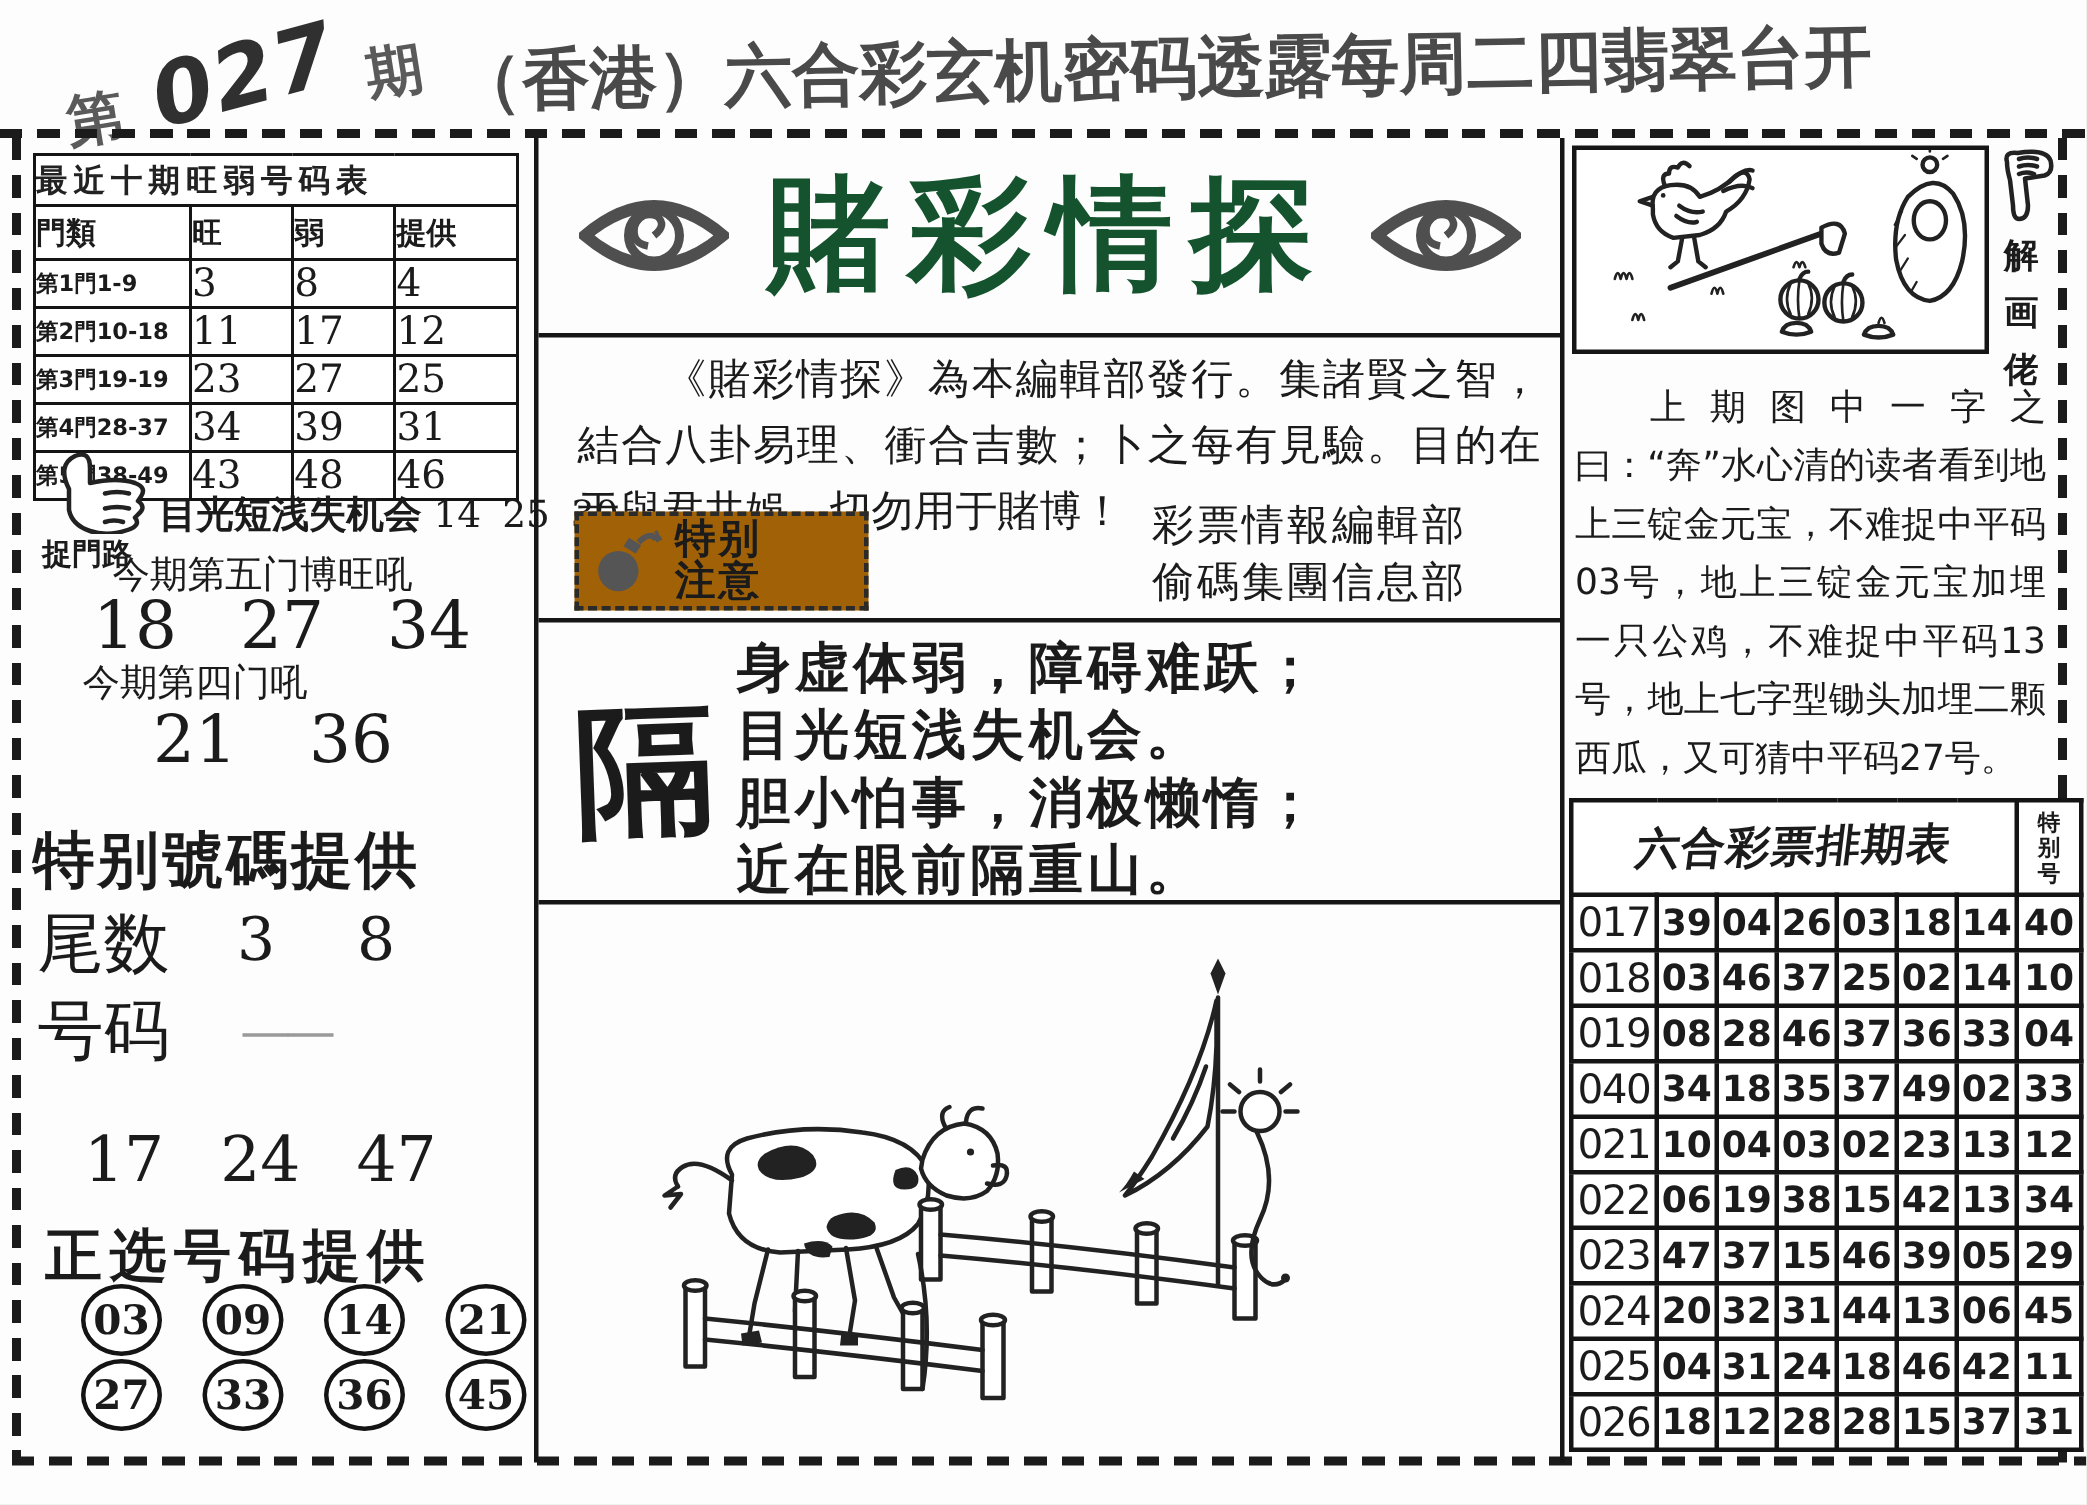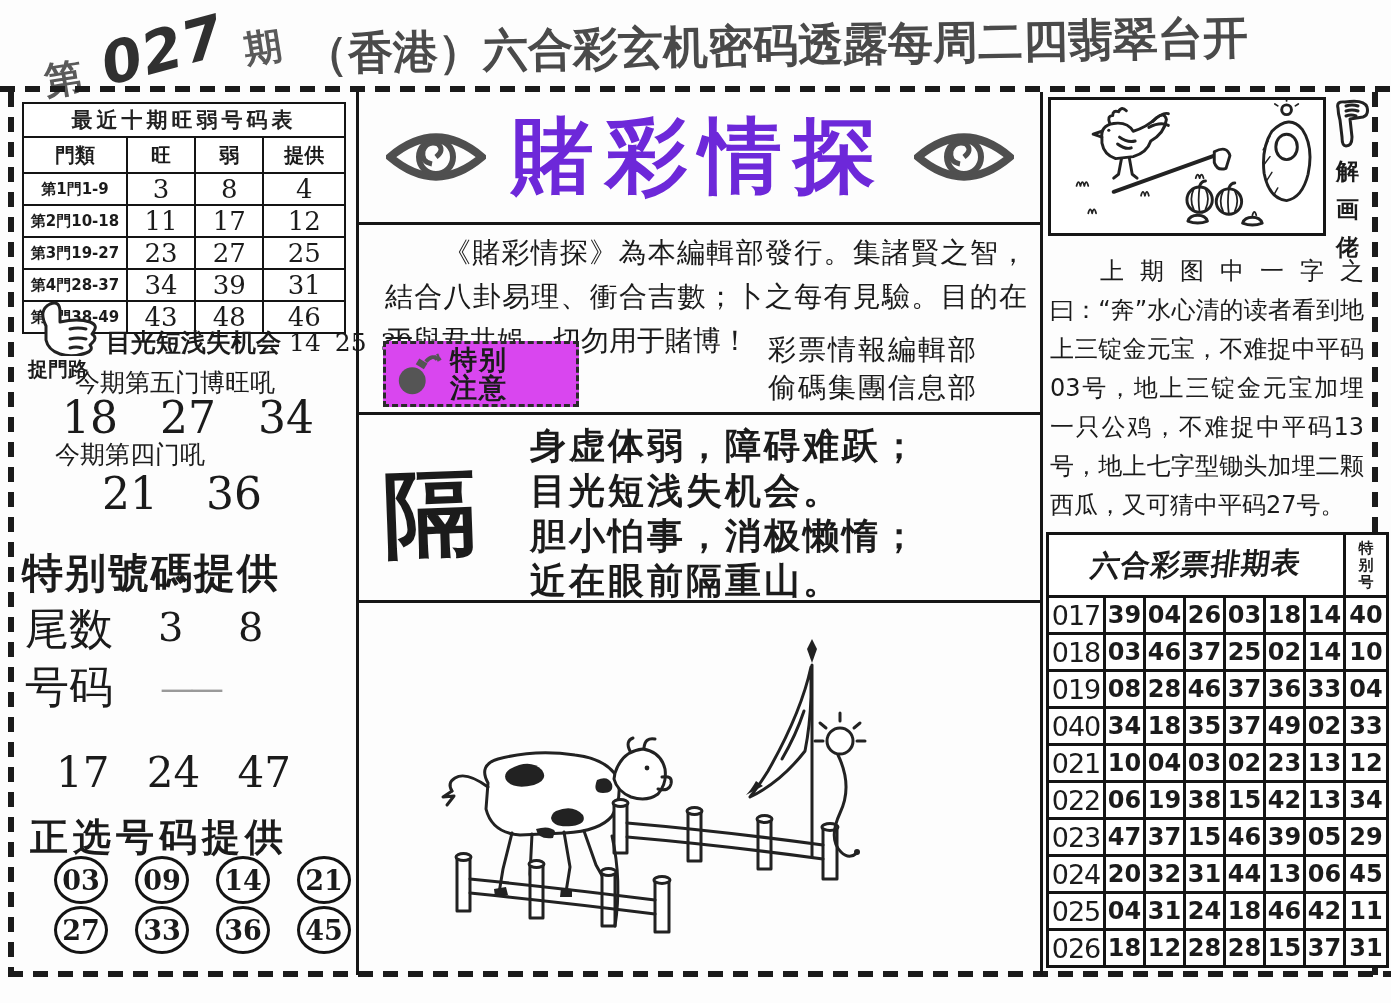--- a/index.html
+++ b/index.html
@@ -11,21 +11,21 @@
   .hdr-issue .num{display:inline-block;font-size:58px;font-style:italic;color:#303030;
                   transform:rotate(-6deg) translateY(-6px);margin:0 18px;letter-spacing:1px;}
   .hdr-title{position:absolute;left:303px;top:16px;font-size:45px;font-weight:bold;color:#4a4a4a;
              transform:rotate(-1deg);letter-spacing:0px;white-space:nowrap;}
   
   .dash-h{position:absolute;height:6px;background:repeating-linear-gradient(90deg,#1b1b1b 0 15px,transparent 15px 25px);}
   .dash-v{position:absolute;width:6px;background:repeating-linear-gradient(180deg,#1b1b1b 0 15px,transparent 15px 25px);}
   .vline{position:absolute;width:3px;background:#161616;top:92px;height:883px;}
   
   table.hotweak{position:absolute;left:22px;top:102px;width:324px;border-collapse:collapse;background:#fff;}
-  table.hotweak td,table.hotweak th{border:2px solid #141414;text-align:center;padding:0;}
+  table.hotweak td,table.hotweak th{border:2px solid #141414;text-align:left;padding:0;}
   .hw-title{font-size:21px;font-weight:bold;letter-spacing:4px;height:32px;color:#222;}
   .hw-head{font-size:20px;font-weight:bold;height:34px;}
   td.gate{font-size:15px;font-weight:bold;text-align:left;padding-left:3px;width:102px;}
   td.num{font-family:"DejaVu Serif",serif;font-size:26px;height:28px;}
   .thumb-ic{position:absolute;left:30px;top:298px;}
   .thumb-label{position:absolute;left:28px;top:356px;font-size:20px;font-weight:900;}
   .tip1{position:absolute;left:106px;top:326px;font-size:25px;font-weight:900;white-space:nowrap;}
   .tip1 .tip-nums{font-family:"DejaVu Serif",serif;font-weight:normal;font-size:25px;margin-left:8px;word-spacing:6px;}
   .tip2-label{position:absolute;left:55px;top:366px;font-size:25px;margin-left:20px;}
   .tip2-nums{position:absolute;left:62px;top:392px;font-family:"DejaVu Serif",serif;font-size:44px;word-spacing:28px;}
@@ -39,33 +39,33 @@
   .numdash{position:absolute;left:160px;top:668px;font-size:34px;color:#9a9a9a;letter-spacing:-4px;}
   .sp-nums{position:absolute;left:56px;top:748px;font-family:"DejaVu Serif",serif;font-size:42px;word-spacing:24px;}
   .sel-title{position:absolute;left:30px;top:812px;font-size:38px;font-weight:600;letter-spacing:5px;}
   .circle-row{position:absolute;left:54px;display:flex;gap:27px;}
   .circle-num{display:flex;align-items:center;justify-content:center;width:48px;height:42px;
               border:3px solid #141414;border-radius:50%;font-family:"DejaVu Serif",serif;
               font-size:27px;font-weight:bold;background:#fff;}
   
   .mast{position:absolute;left:359px;top:92px;width:681px;height:130px;border-bottom:3px solid #161616;
         display:flex;align-items:center;justify-content:center;gap:26px;}
-  .mast-title{font-size:82px;font-weight:700;color:#6d28d9;letter-spacing:12px;white-space:nowrap;}
+  .mast-title{font-size:82px;font-weight:700;color:#14532d;letter-spacing:12px;white-space:nowrap;}
   .intro-sec{position:absolute;left:359px;top:225px;width:681px;height:187px;border-bottom:3px solid #161616;}
   .intro-p{position:absolute;left:26px;top:6px;width:642px;font-size:28px;line-height:44px;
            text-indent:58px;text-align:justify;margin:0;}
   .sig{position:absolute;right:62px;font-size:28px;letter-spacing:2px;}
   .sig1{top:106px;} .sig2{top:144px;}
   .notice-box{position:absolute;left:24px;top:116px;width:182px;height:60px;border:3px dashed #2a2a2a;
-              display:flex;align-items:center;gap:8px;padding-left:8px;background:#d946ef;}
+              display:flex;align-items:center;gap:8px;padding-left:8px;background:#a16207;}
   .notice-txt{font-size:27px;font-weight:900;line-height:28px;letter-spacing:2px;}
   .poem-sec{position:absolute;left:359px;top:415px;width:681px;height:185px;border-bottom:3px solid #161616;}
   .poem-key{position:absolute;left:24px;top:36px;font-size:94px;font-weight:800;transform:rotate(-2deg);}
   .poem-lines{position:absolute;left:132px;top:8px;}
-  .poem-line{font-size:36px;font-weight:700;line-height:45px;letter-spacing:3px;white-space:nowrap;margin-left:39px;}
+  .poem-line{font-size:36px;font-weight:700;line-height:45px;letter-spacing:3px;white-space:nowrap;}
   .draw-sec{position:absolute;left:360px;top:601px;width:679px;height:371px;}
   
   .picbox{position:absolute;left:1048px;top:97px;width:272px;height:133px;border:3px solid #161616;background:#fff;}
   .hand-ic{position:absolute;left:1328px;top:98px;}
   .hand-label{position:absolute;left:1336px;top:152px;width:28px;font-size:23px;font-weight:700;
               line-height:38px;word-break:break-all;}
   .analysis{position:absolute;left:1050px;top:252px;width:314px;font-size:24px;line-height:39px;
             text-indent:50px;text-align:justify;margin:0;}
   table.sched{position:absolute;left:1046px;top:532px;border-collapse:collapse;background:#fff;}
   table.sched td,table.sched th{border:3px solid #141414;text-align:center;padding:0;}
@@ -114,21 +114,21 @@
           <td class="num">8</td>
           <td class="num">4</td>
         </tr>
         <tr>
           <td class="gate">第2門10-18</td>
           <td class="num">11</td>
           <td class="num">17</td>
           <td class="num">12</td>
         </tr>
         <tr>
-          <td class="gate">第3門19-27</td>
+          <td class="gate">第3門19-19</td>
           <td class="num">23</td>
           <td class="num">27</td>
           <td class="num">25</td>
         </tr>
         <tr>
           <td class="gate">第4門28-37</td>
           <td class="num">34</td>
           <td class="num">39</td>
           <td class="num">31</td>
         </tr>

